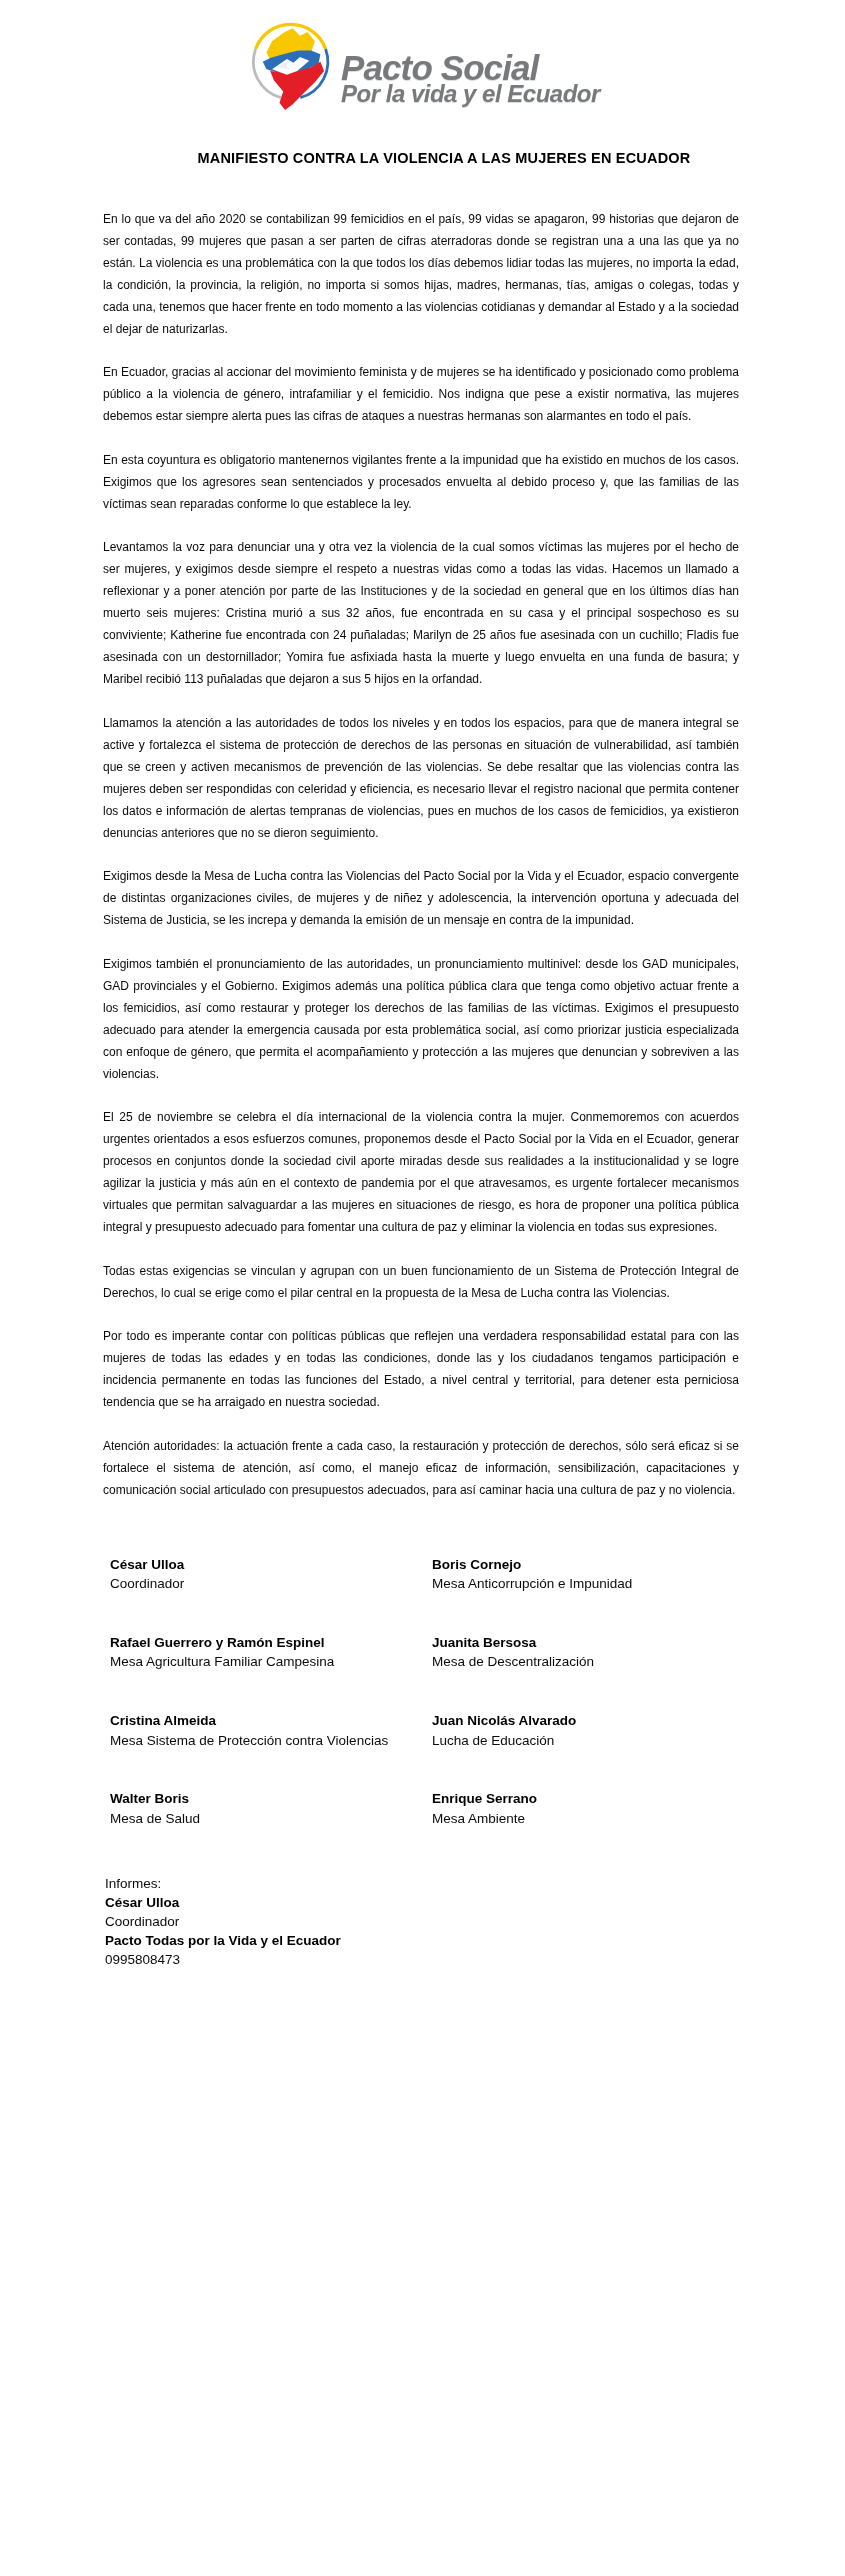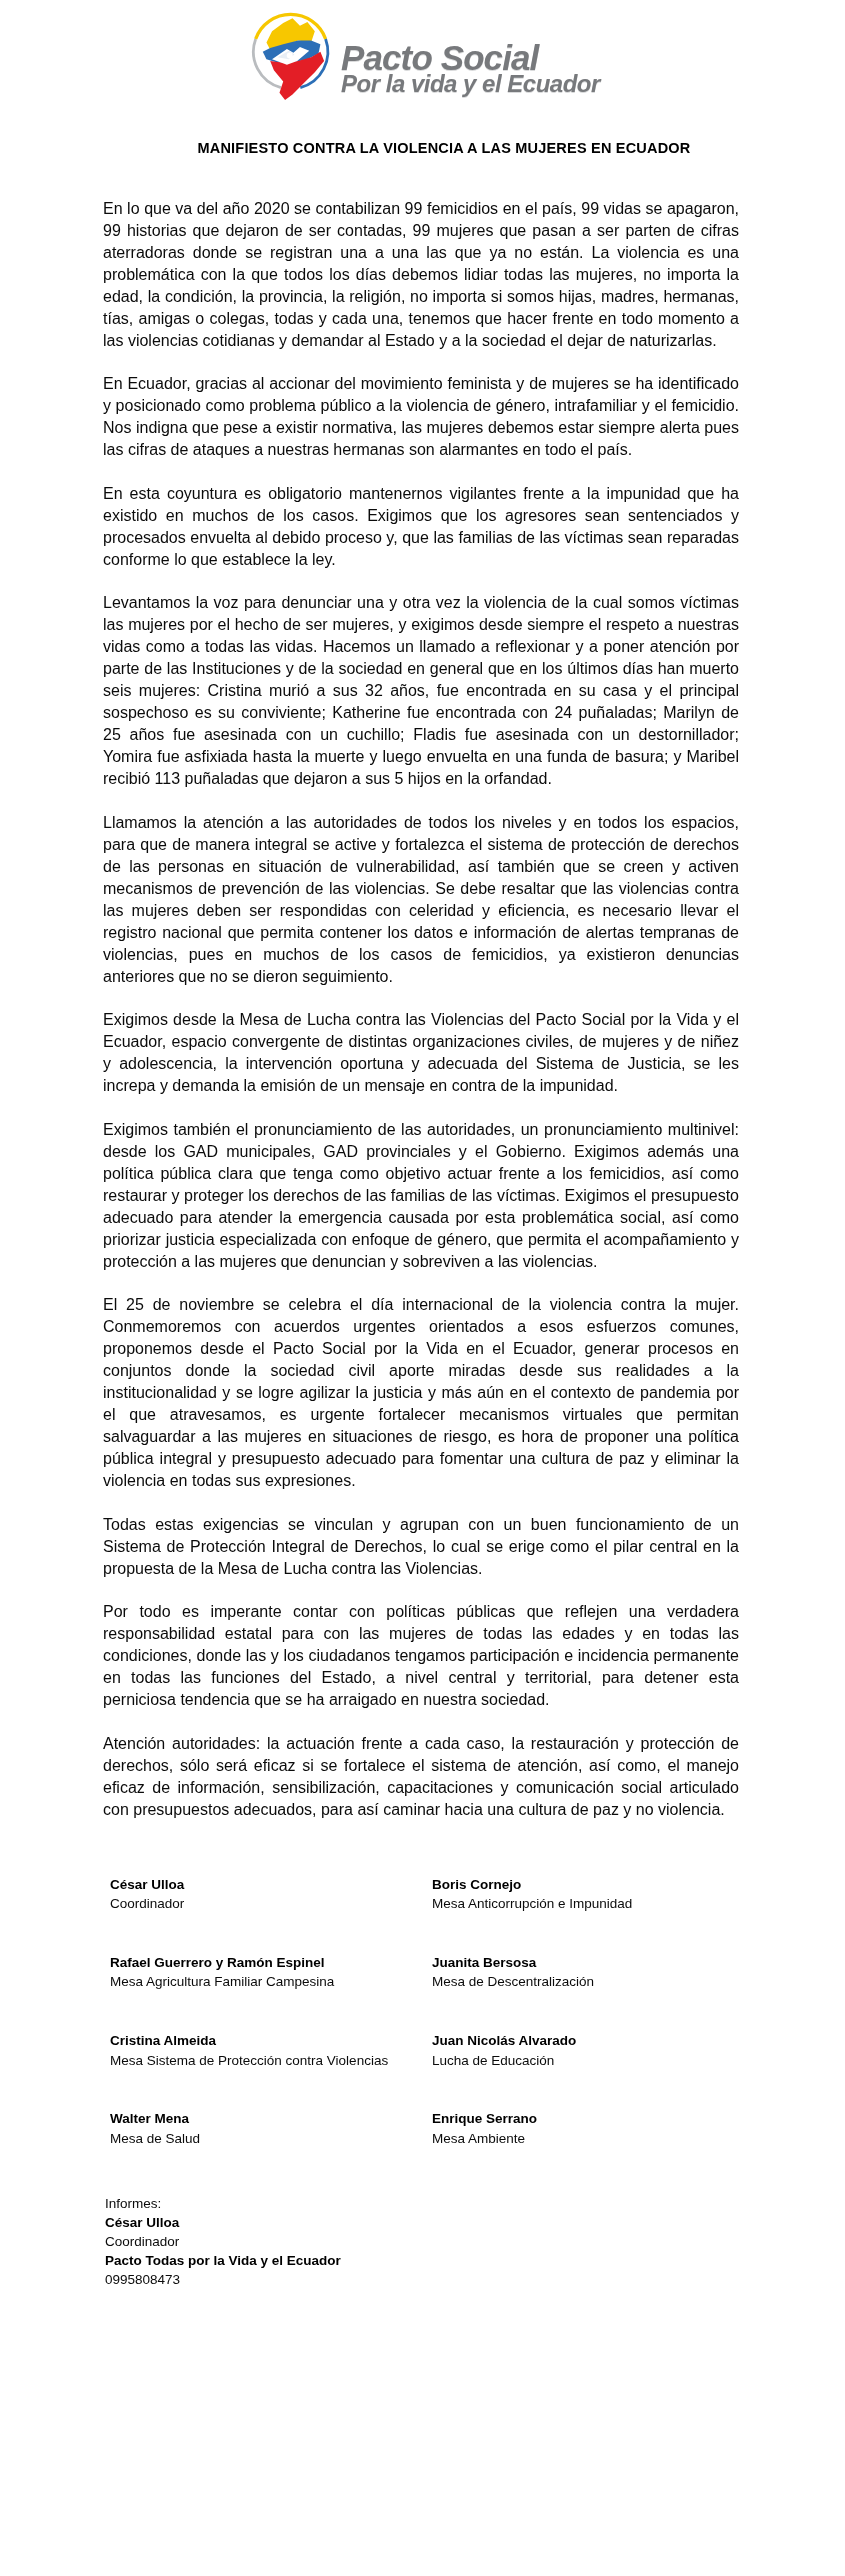--- a/index.html
+++ b/index.html
@@ -9,21 +9,21 @@
     width:846px;
     height:2576px;
     margin:0 auto;
     background:#ffffff;
     font-family:"Liberation Sans", sans-serif;
     color:#111111;
     overflow:hidden;
   }
   
   .logo-wrap{
-    padding-top:1px;
+    padding-top:11px;
     display:flex;
     justify-content:center;
   }
   .logo{
     display:flex;
     align-items:flex-end;
     gap:1.9px;
     height:105px;
   }
   .logo-emblem{width:93px;height:103px;flex:0 0 auto;}
@@ -62,21 +62,21 @@
     line-height:20.6px;
     color:#000000;
     padding-left:42px;
   }
   
   .content{
     margin:39px 107px 0 103px;
   }
   .content p{
     margin:0 0 21.5px 0;
-    font-size:16px;
+    font-size:12px;
     line-height:22px;
     text-align:justify;
     color:#0b0b0b;
   }
   
   .signatures{
     margin:54px 84px 0 110px;
     display:grid;
     grid-template-columns:322px 1fr;
     row-gap:39px;
@@ -167,21 +167,21 @@
     </div>
     <div class="sig">
       <div class="sig-name">Cristina Almeida</div>
       <div class="sig-role">Mesa Sistema de Protección contra Violencias</div>
     </div>
     <div class="sig">
       <div class="sig-name">Juan Nicolás Alvarado</div>
       <div class="sig-role">Lucha de Educación</div>
     </div>
     <div class="sig">
-      <div class="sig-name">Walter Mena</div>
+      <div class="sig-name">Walter Boris</div>
       <div class="sig-role">Mesa de Salud</div>
     </div>
     <div class="sig">
       <div class="sig-name">Enrique Serrano</div>
       <div class="sig-role">Mesa Ambiente</div>
     </div>
   </div>
 
   <div class="footer">
     <div>Informes:</div>

